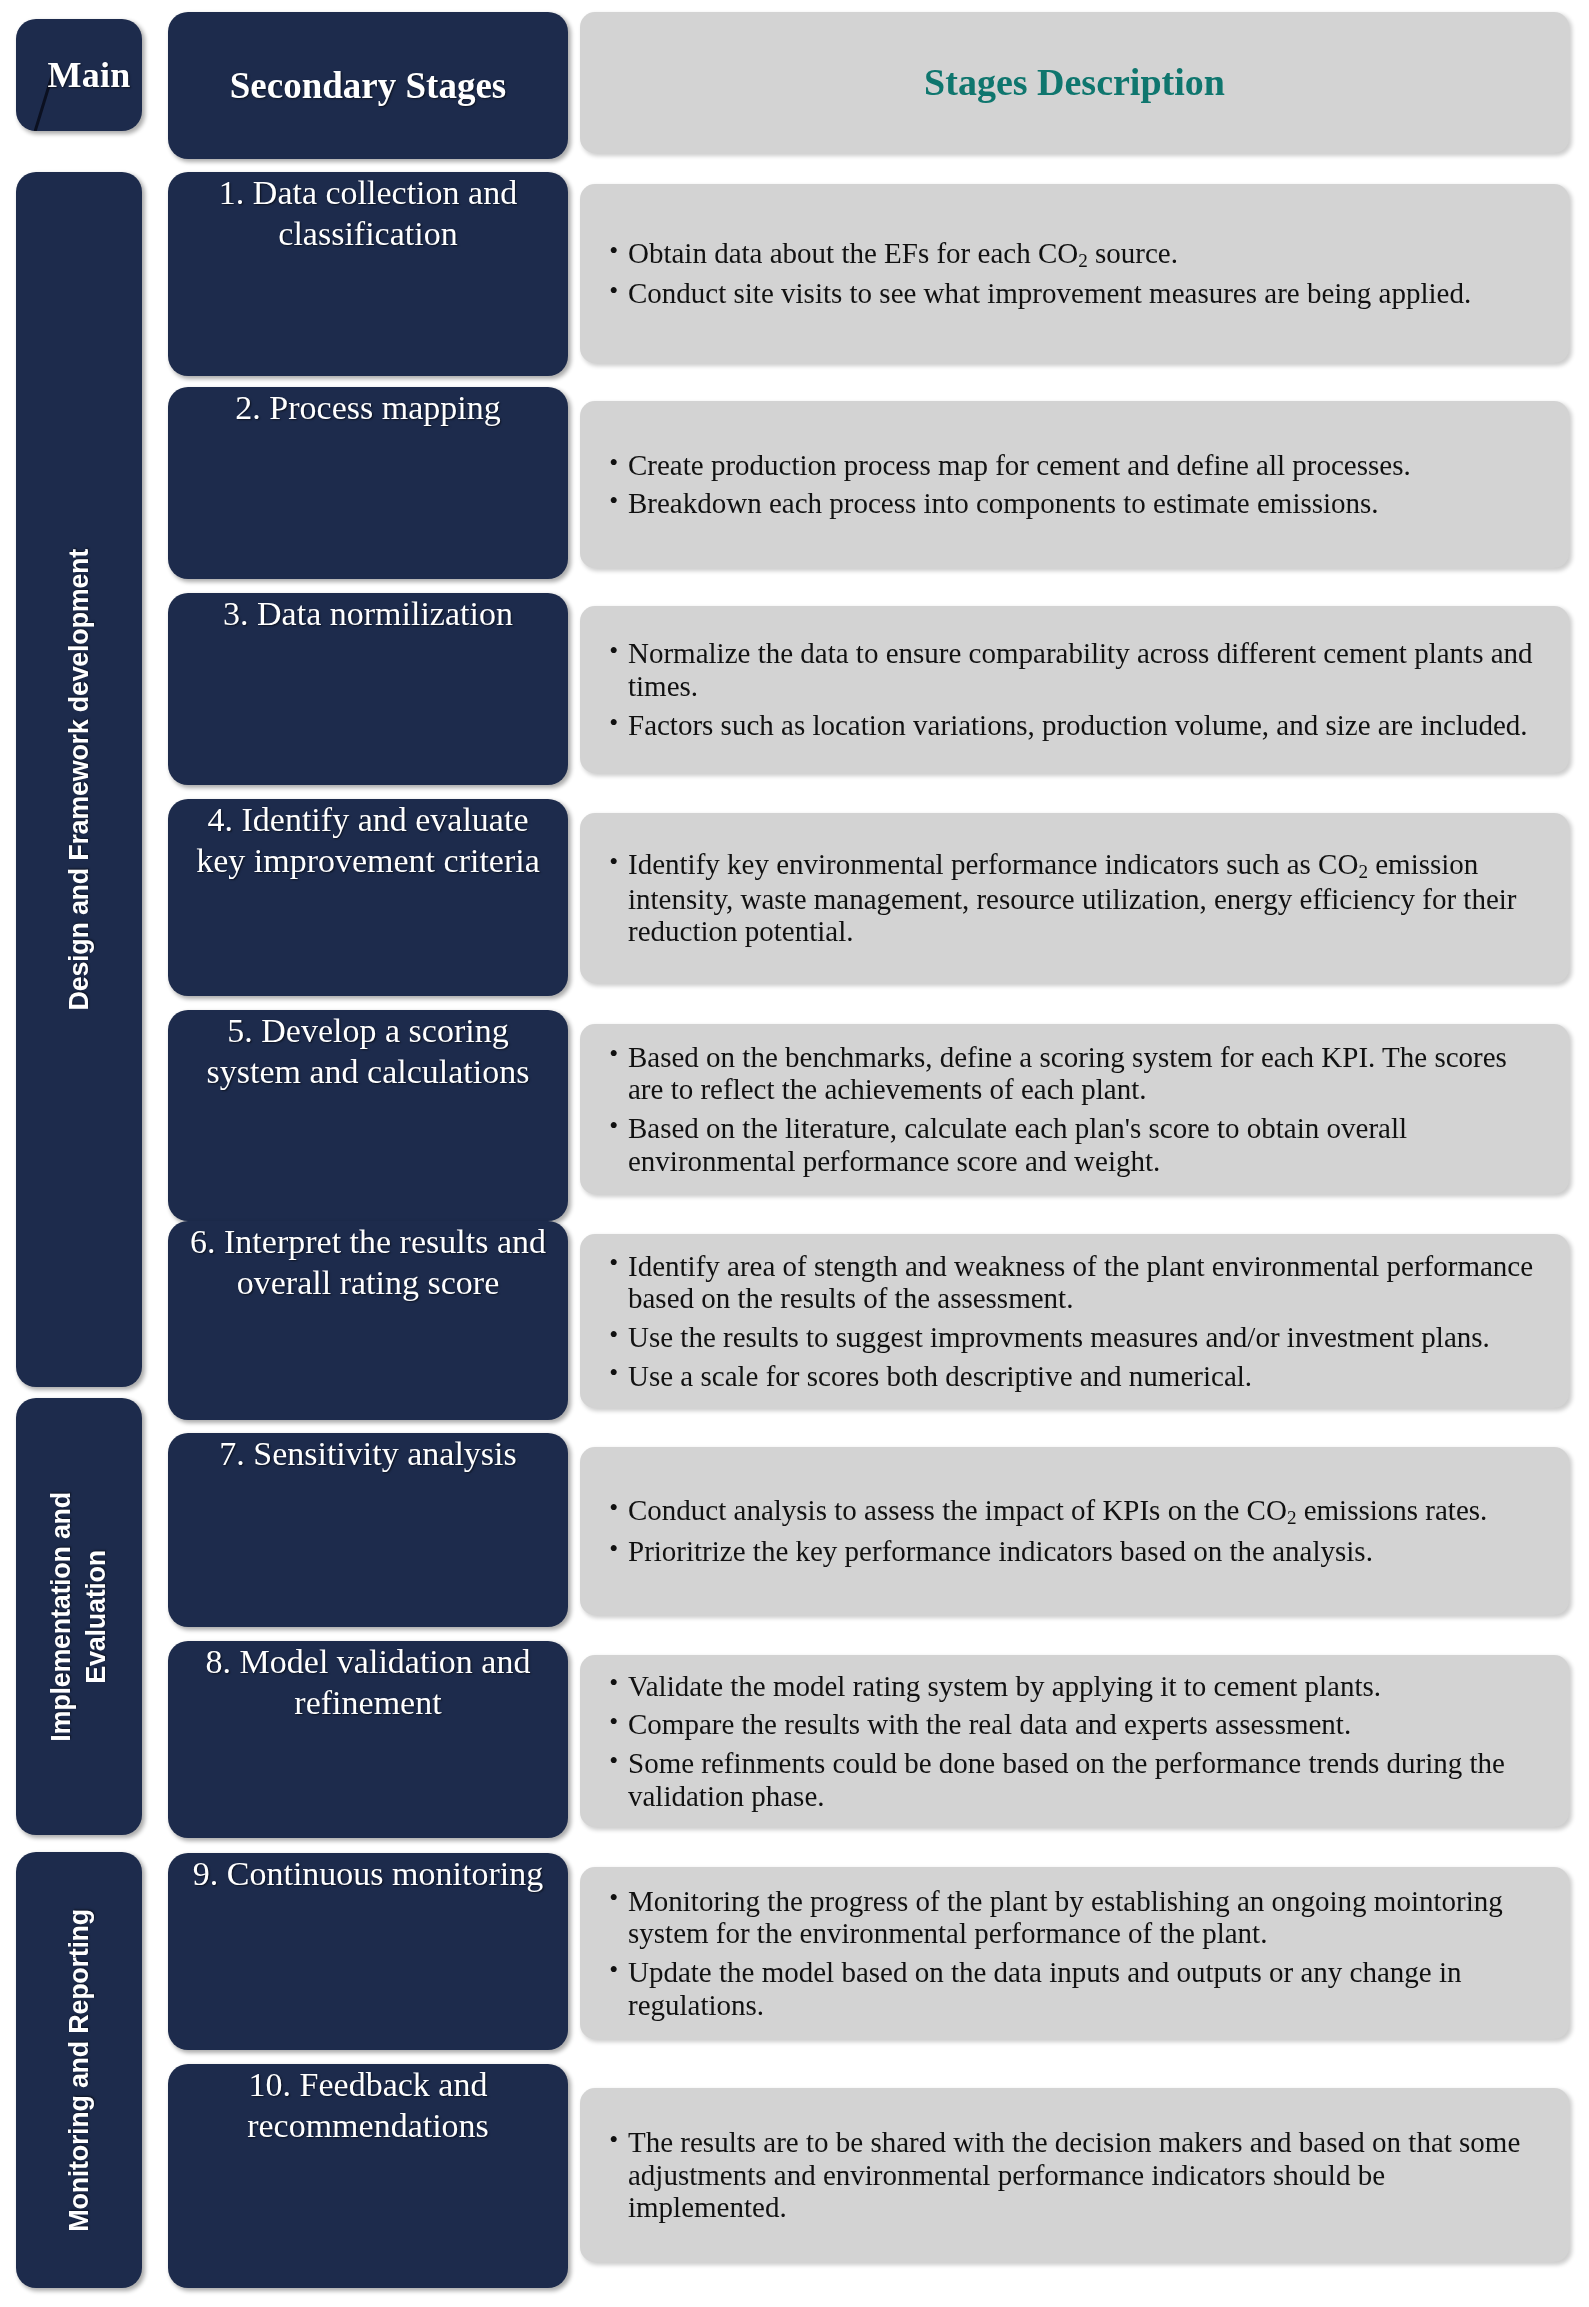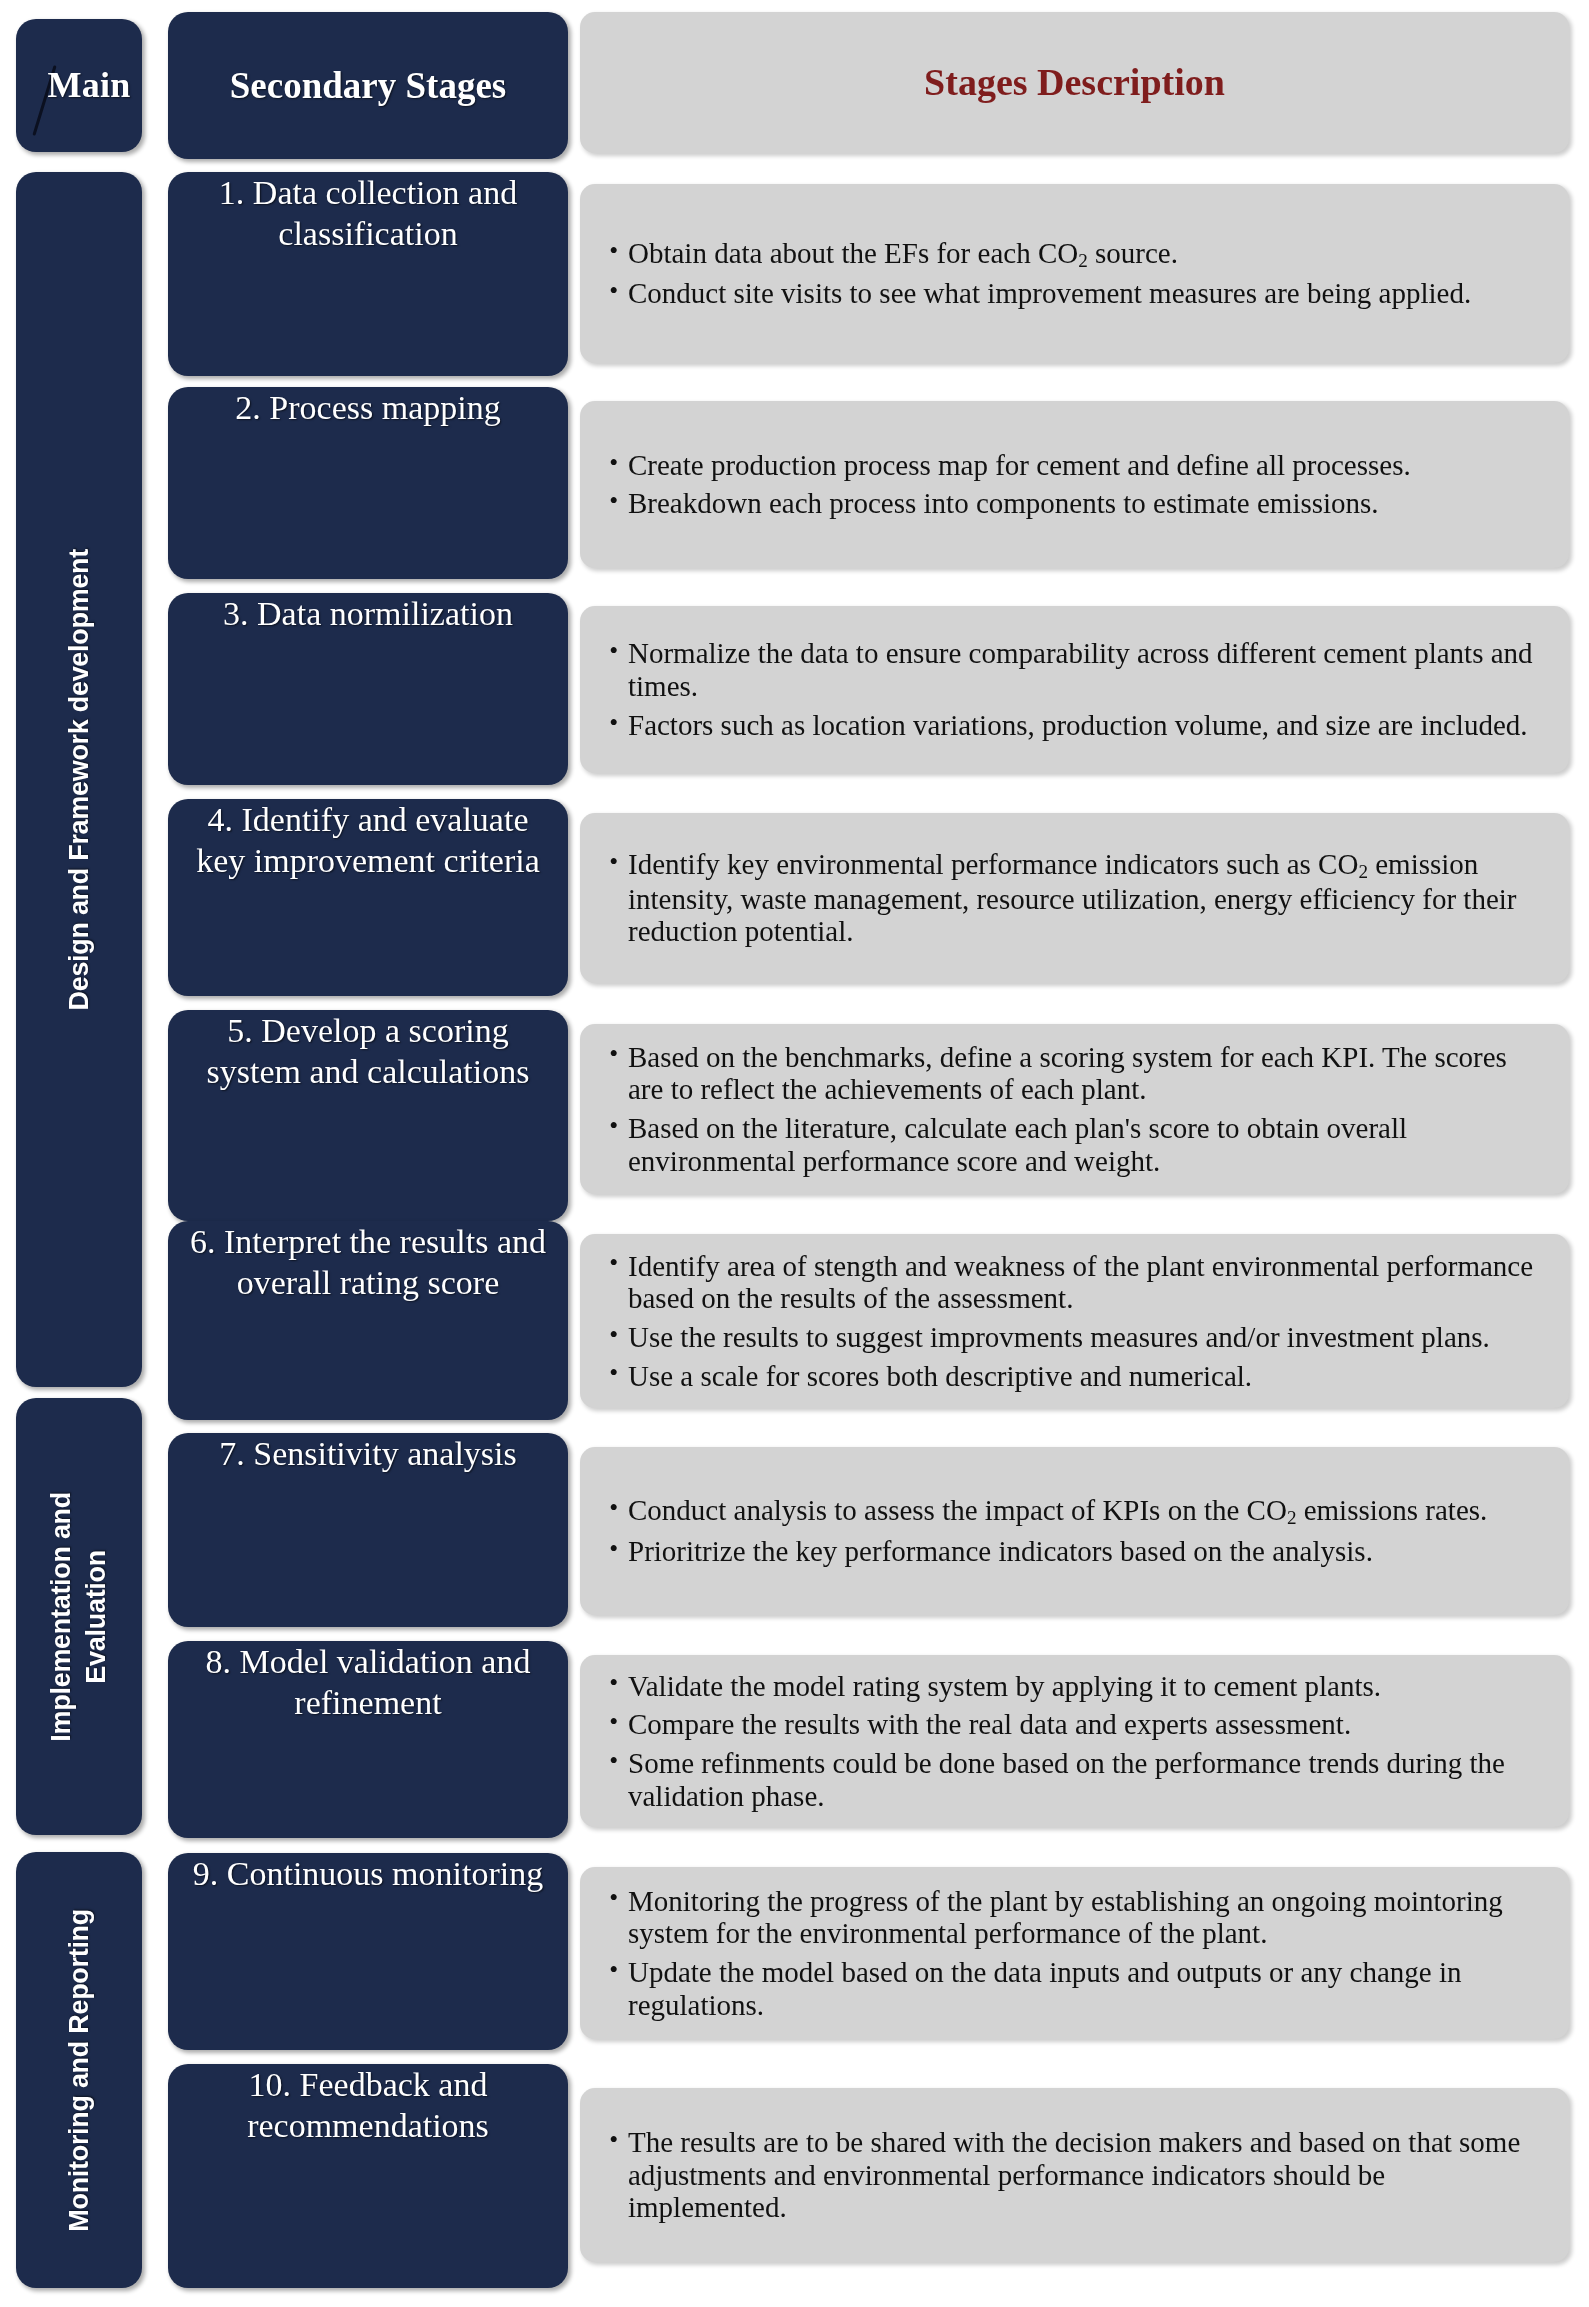--- a/index.html
+++ b/index.html
@@ -36,21 +36,21 @@
     color: #111111;
     border-radius: 15px;
     box-shadow: 2.3px 2.9px 4.6px rgba(0,0,0,0.20);
     box-sizing: border-box;
   }
 
   
   .hdr-main {
     position: absolute;
     left: 16px; top: 18.6px;
-    width: 126px; height: 133px;
+    width: 126px; height: 112px;
     display: flex;
     align-items: center;
     justify-content: center;
     overflow: hidden;
   }
   .hdr-main .slash {
     position: absolute;
     left: 27px; top: 45px;
     width: 2.9px; height: 73px;
     background: #0b1020;
@@ -81,21 +81,21 @@
 
   .hdr-desc {
     position: absolute;
     left: 580px; top: 11.6px;
     width: 989px; height: 141px;
     display: flex;
     align-items: center;
     justify-content: center;
     font-weight: bold;
     font-size: 38px;
-    color: #7f1d1d;
+    color: #0f766e;
   }
 
   
   .grp {
     position: absolute;
     left: 16px;
     width: 126px;
     display: flex;
     align-items: center;
     justify-content: center;

